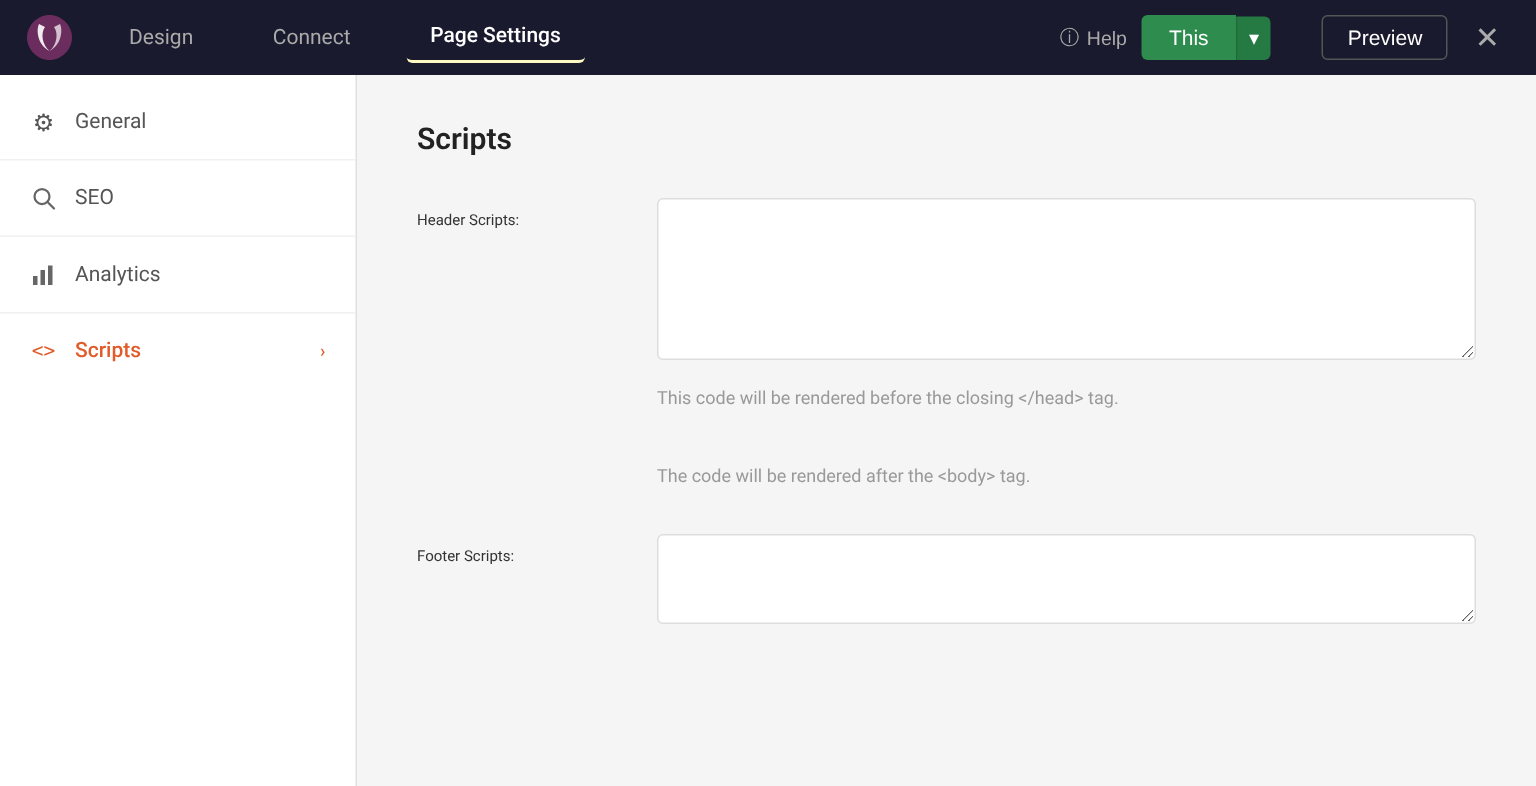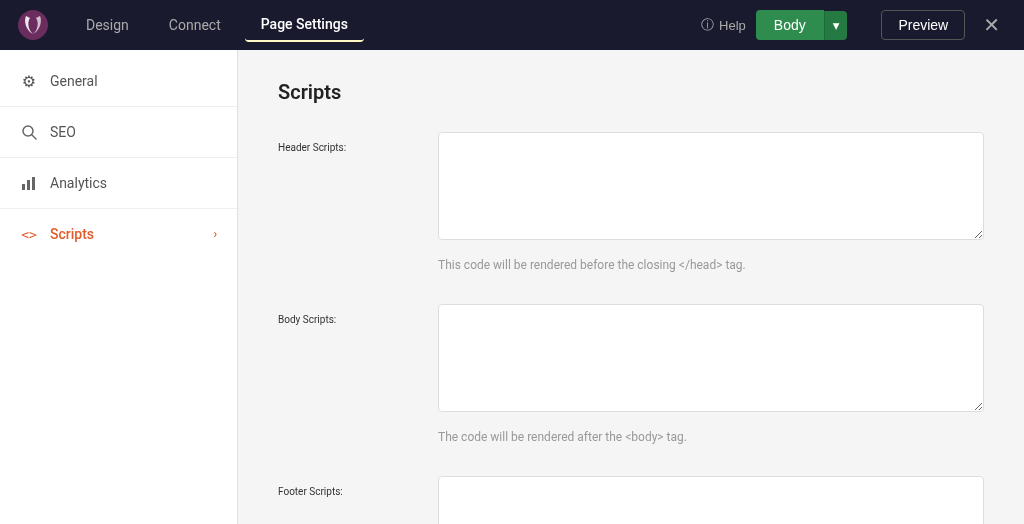--- a/index.html
+++ b/index.html
@@ -16,21 +16,21 @@
     }
     .logo {
       width: 34px;
       height: 34px;
       margin-right: 20px;
       flex-shrink: 0;
     }
     .nav-tabs {
       display: flex;
       align-items: center;
-      gap: 8px;
+      gap: 21px;
       flex: 1;
     }
     .nav-tab {
       color: #aaa;
       padding: 8px 16px;
       cursor: pointer;
       font-size: 14px;
       border-radius: 4px;
       transition: color 0.2s;
     }
@@ -222,21 +222,21 @@
     <div class="nav-tab">Connect</div>
     <div class="nav-tab active">Page Settings</div>
   </div>
 
   <div class="nav-right">
     <button class="help-btn">
       <span>ⓘ</span>
       <span>Help</span>
     </button>
     <div class="save-btn-group">
-      <button class="save-btn">Body</button>
+      <button class="save-btn">This</button>
       <button class="save-dropdown">
         <span>▾</span>
       </button>
     </div>
     <button class="preview-btn">Preview</button>
     <button class="close-btn">✕</button>
   </div>
 </nav>
 
 <div class="main-layout">
@@ -289,26 +289,20 @@
       <div class="form-field">
         <textarea class="form-textarea" style=""></textarea>
       </div>
     </div>
     <div class="form-row">
       <div style="width:140px; flex-shrink:0;"></div>
       <p class="form-hint">This code will be rendered before the closing &lt;/head&gt; tag.</p>
     </div>
 
     <div class="form-row">
-      <label class="form-label">Body Scripts:</label>
-      <div class="form-field">
-        <textarea class="form-textarea" style=""></textarea>
-      </div>
-    </div>
-    <div class="form-row">
       <div style="width:140px; flex-shrink:0;"></div>
       <p class="form-hint">The code will be rendered after the &lt;body&gt; tag.</p>
     </div>
 
     <div class="form-row">
       <label class="form-label">Footer Scripts:</label>
       <div class="form-field">
         <textarea class="form-textarea" style="height: 60px;"></textarea>
       </div>
     </div>

